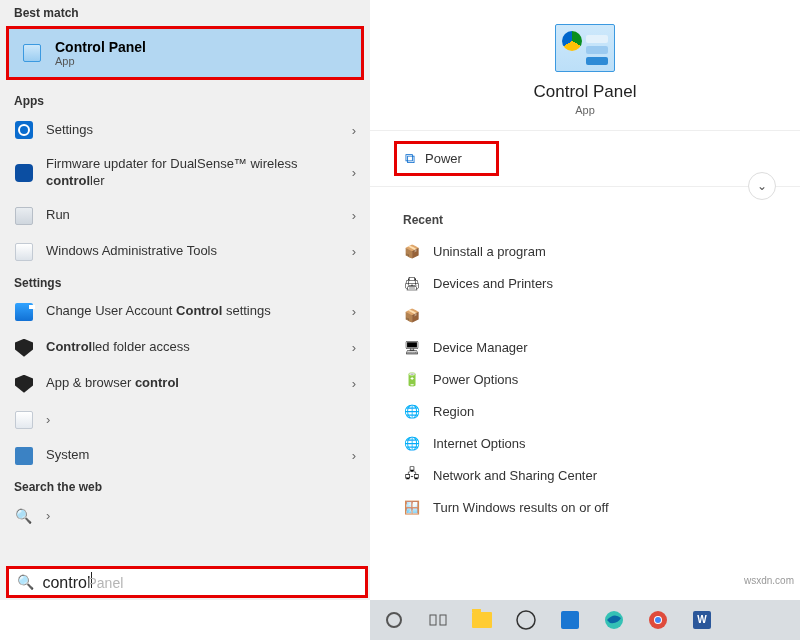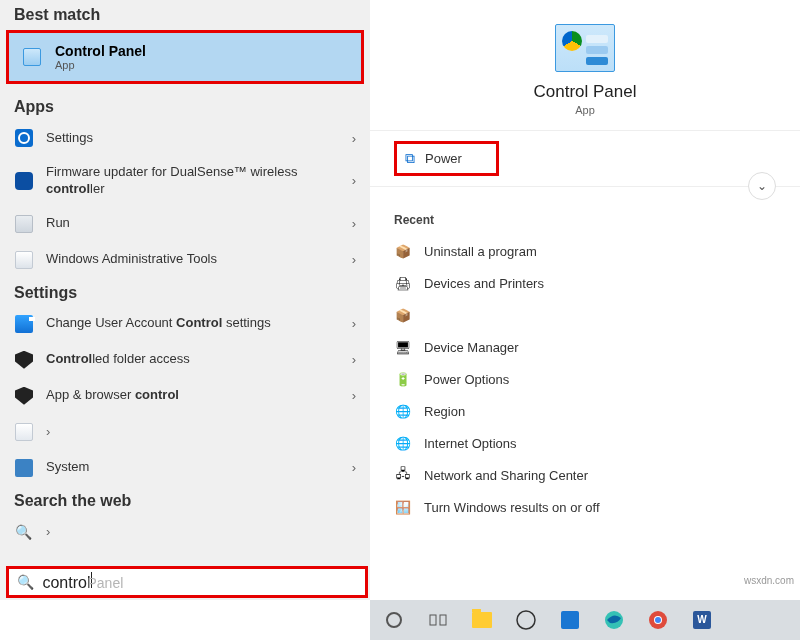--- a/index.html
+++ b/index.html
@@ -1,21 +1,21 @@
 <!DOCTYPE html>
 <html><head>
 <meta charset="utf-8">
 <style>
 * { margin: 0; padding: 0; box-sizing: border-box; font-family: "Segoe UI", Arial, sans-serif; }
 body { width: 800px; height: 640px; overflow: hidden; background: #fff; position: relative; }
 .container { display: flex; height: 600px; }
 .left-panel { width: 370px; background: #f0f0f0; display: flex; flex-direction: column; overflow: hidden; }
 .right-panel { flex: 1; background: #fff; display: flex; flex-direction: column; }
 
-.section-label { font-size: 16px; font-weight: 600; color: #333; padding: 6px 14px 4px; }
+.section-label { font-size: 12px; font-weight: 600; color: #333; padding: 6px 14px 4px; }
 
 .best-match-box { border: 3px solid #e60000; margin: 2px 6px 8px 6px; background: #b3d7f2; display: flex; align-items: center; padding: 10px 12px; gap: 12px; }
 .best-match-icon { width: 22px; height: 22px; display: flex; align-items: center; justify-content: center; }
 .best-match-text .title { font-size: 14px; font-weight: 600; color: #000; }
 .best-match-text .sub { font-size: 11px; color: #555; }
 
 .list { display: flex; flex-direction: column; }
 .list-item { display: flex; align-items: center; padding: 8px 14px; gap: 12px; cursor: pointer; }
 .list-item .icon { width: 20px; height: 20px; flex-shrink: 0; display: flex; align-items: center; justify-content: center; font-size: 14px; }
 .list-item .label { flex: 1; font-size: 13px; color: #333; line-height: 1.3; }
@@ -29,21 +29,21 @@
 .hero-title { font-size: 17px; color: #222; margin-bottom:2px;}
 .hero-sub { font-size: 11px; color: #666; }
 
 .open-row { display: flex; align-items: center; padding: 10px 24px; border-bottom: 1px solid #eee; position: relative; }
 .open-box { border: 3px solid #e60000; padding: 6px 34px 6px 8px; display: flex; align-items: center; gap: 10px; }
 .open-box .open-icon { color: #0066cc; font-size: 14px; }
 .open-box .open-text { font-size: 13px; color: #333; }
 
 .expand-btn { position: absolute; right: 24px; top: calc(100% - 14px); width: 28px; height: 28px; border: 1px solid #ddd; border-radius: 50%; background: #fff; display: flex; align-items: center; justify-content: center; font-size: 12px; color: #555; }
 
-.recent-area { padding: 26px 24px 6px; }
+.recent-area { padding: 26px 24px 6px; margin-left: 9px; }
 .recent-label { font-size: 12px; font-weight: 600; color: #444; margin-bottom: 8px; }
 .recent-item { display: flex; align-items: center; gap: 12px; padding: 7px 0; cursor: pointer; }
 .recent-item .ricon { width: 18px; height: 18px; display:flex; align-items:center; justify-content:center; font-size:13px;}
 .recent-item .rlabel { font-size: 13px; color: #333; }
 
 .search-bar { position: absolute; left: 6px; right: 432px; bottom: 42px; height: 32px; border: 3px solid #e60000; background: #fff; display: flex; align-items: center; padding: 0 8px; gap: 8px; }
 .search-bar .ghost { color: #b5b5b5; font-size: 14px; margin-left:-6px;}
 .search-icon { font-size: 14px; color: #333; }
 
 .taskbar { position: absolute; left: 370px; right: 0; bottom: 0; height: 40px; background: #d9dde1; display: flex; align-items: center; padding: 0 6px; gap: 8px; }

